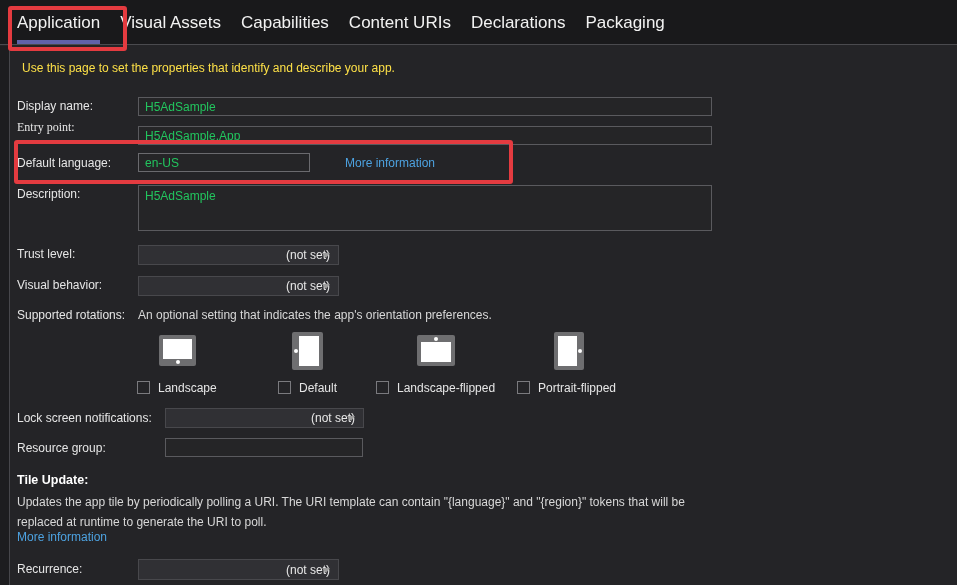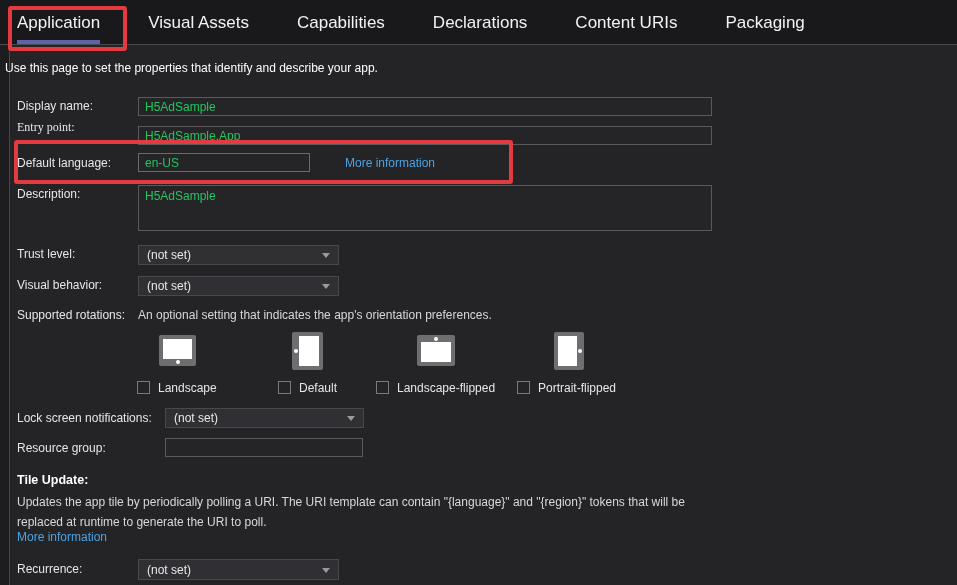--- a/index.html
+++ b/index.html
@@ -7,21 +7,21 @@
   body {
     position:relative;
     background:#242427;
     font-family:"Liberation Sans", sans-serif;
     -webkit-font-smoothing:antialiased;
   }
   
   .tabbar {
     position:absolute; left:0; top:0; width:957px; height:45px;
     background:#19191b; border-bottom:1px solid #4a4a4e;
-    display:flex; align-items:center; column-gap:48px; padding-left:17px;
+    display:flex; align-items:center; column-gap:20px; padding-left:17px;
   }
   .tab {
     font-size:17px; color:#f2f2f2; height:45px; line-height:45px;
     position:relative; white-space:nowrap; cursor:default;
   }
   .tab.selected::after {
     content:""; position:absolute; left:0; right:0; bottom:1px; height:4px;
     background:#6062aa;
   }
   
@@ -42,21 +42,21 @@
   
   .txt {
     position:absolute; background:#252527; border:1px solid #5a5a5e;
     color:#22c55e; font-family:"Liberation Sans", sans-serif; font-size:12px;
     padding:0 6px; outline:none;
   }
   textarea.txt { padding:3px 6px; resize:none; line-height:14px; }
   .dropdown {
     position:absolute; background:#303034; border:1px solid #48484c;
     color:#e8e8e8; font-size:12px; display:flex; align-items:center;
-    padding:0 8px; cursor:default;
+    padding:0 8px; cursor:default;justify-content:flex-end;
   }
   .dropdown .arrow {
     position:absolute; right:8px; top:50%; margin-top:-2px;
     width:0; height:0;
     border-left:4px solid transparent; border-right:4px solid transparent;
     border-top:5px solid #9a9a9a;
   }
   
   .device {
     position:absolute; background:#6e6e70; border-radius:2px;
@@ -68,28 +68,28 @@
     border:1px solid #7a7a7e; background:#242427; cursor:pointer;
   }
 </style>
 </head>
 <body>
 
 <div class="tabbar">
   <span class="tab selected">Application</span>
   <span class="tab">Visual Assets</span>
   <span class="tab">Capabilities</span>
+  <span class="tab">Content URIs</span>
   <span class="tab">Declarations</span>
-  <span class="tab">Content URIs</span>
   <span class="tab">Packaging</span>
 </div>
 
 <div class="left-strip"></div>
 
-<div class="lbl" style="left:5px; top:61px; color:#ffffff;">Use this page to set the properties that identify and describe your app.</div>
+<div class="lbl" style="left:22px; top:61px; color:#fde047;">Use this page to set the properties that identify and describe your app.</div>
 
 <div class="lbl" style="left:17px; top:99px;">Display name:</div>
 <input class="txt" style="left: 138px; top: 97px; width: 574px; height: 19px;" type="text" value="H5AdSample">
 
 <div class="lbl" style="left:17px; top:120px;font-family:Liberation Serif, serif;">Entry point:</div>
 <input class="txt" style="left: 138px; top: 126px; width: 574px; height: 19px;" type="text" value="H5AdSample.App">
 
 <div class="lbl" style="left:17px; top:156px;">Default language:</div>
 <input class="txt" style="left: 138px; top: 153px; width: 172px; height: 19px; border-color: rgb(106, 106, 110);" type="text" value="en-US">
 <span class="link" style="left:345px; top:156px;">More information</span>

